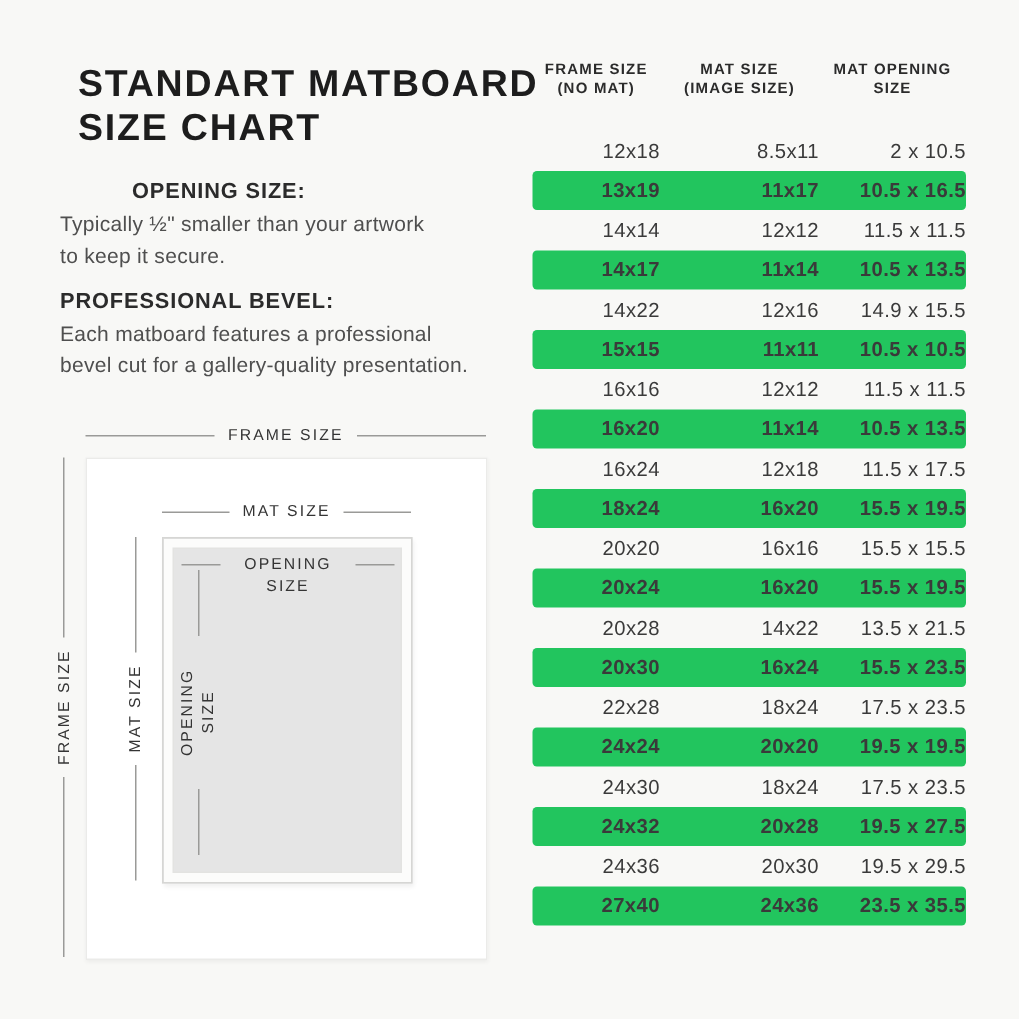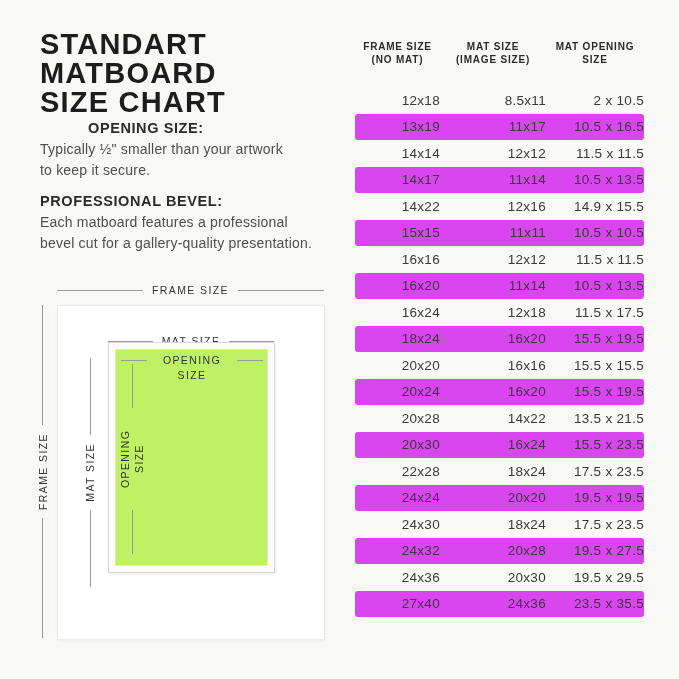--- a/index.html
+++ b/index.html
@@ -6,22 +6,22 @@
   body{
     width:679px;height:679px;position:relative;overflow:hidden;
     background:#f8f8f6;
     font-family:"Liberation Sans",sans-serif;
     -webkit-font-smoothing:antialiased;
   }
   .abs{position:absolute;}
 
   
   .page-title{
-    left:40px;top:30px;width:310px;margin:0;
-    font-size:29px;line-height:29px;font-weight:700;letter-spacing:1.2px;
+    left:40px;top:30px;width:310px;margin:12px;
+    font-size:25px;line-height:29px;font-weight:700;letter-spacing:1.2px;
     color:#1d1d1d;white-space:pre-line;
   }
   .sec-heading{
     left:40px;width:310px;margin:0;
     font-size:14.5px;font-weight:700;letter-spacing:.6px;color:#2b2b2b;
   }
   .sec-body{
     left:40px;width:312px;margin:0;
     font-size:14px;line-height:21px;color:#4f4f4f;letter-spacing:.2px;
     white-space:pre-line;
@@ -30,22 +30,22 @@
   .sec2-h{top:193px;} .sec2-b{top:212px;}
 
   
   .diagram{left:30px;top:283px;width:306px;height:370px;}
   .frame-rect{
     left:27px;top:22px;width:266px;height:333px;
     background:#ffffff;border:1px solid #ebebe9;
     box-shadow:0 1px 3px rgba(0,0,0,.05);
   }
   .mat-rect{
-    left:50px;top:36px;width:165px;height:229px;
-    background:#bef264;border:1px solid #d6d6d4;
+    left:50px;top:52px;width:165px;height:229px;
+    background:#e5e5e5;border:1px solid #d6d6d4;
     box-shadow:inset 0 0 0 6px #fcfcfb, inset 0 0 0 7px #e3e3e1, 1px 2px 3px rgba(0,0,0,.06);
   }
   .hlabel{display:flex;align-items:center;}
   .hline{flex:1;height:1px;background:#9a9a98;}
   .ltext{
     margin:0 9px;font-size:10.5px;font-weight:400;letter-spacing:1.4px;
     color:#343434;white-space:nowrap;
   }
   .top-frame-label{left:27px;top:1px;width:267px;}
   .mat-hlabel{left:50px;top:29px;width:166px;}
@@ -71,21 +71,21 @@
   .th{
     text-align:center;font-size:10px;font-weight:700;letter-spacing:.8px;
     color:#2b2b2b;line-height:13px;padding-top:4px;
   }
   .th span{display:block;}
   .tbody{position:absolute;left:0;top:51px;width:289px;}
   .t-row{
     display:grid;grid-template-columns:85px 106px 98px;
     height:26.5px;align-items:center;border-radius:3px;
   }
-  .t-row.striped{background:#d946ef;}
+  .t-row.striped{background:#22c55e;font-weight:bold;}
   .t-cell{
     text-align:right;font-size:13.5px;color:#3a3a3a;letter-spacing:.3px;
   }
 </style>
 </head>
 <body>
 
 <div>
 
   <h1 class="abs page-title">STANDART MATBOARD

